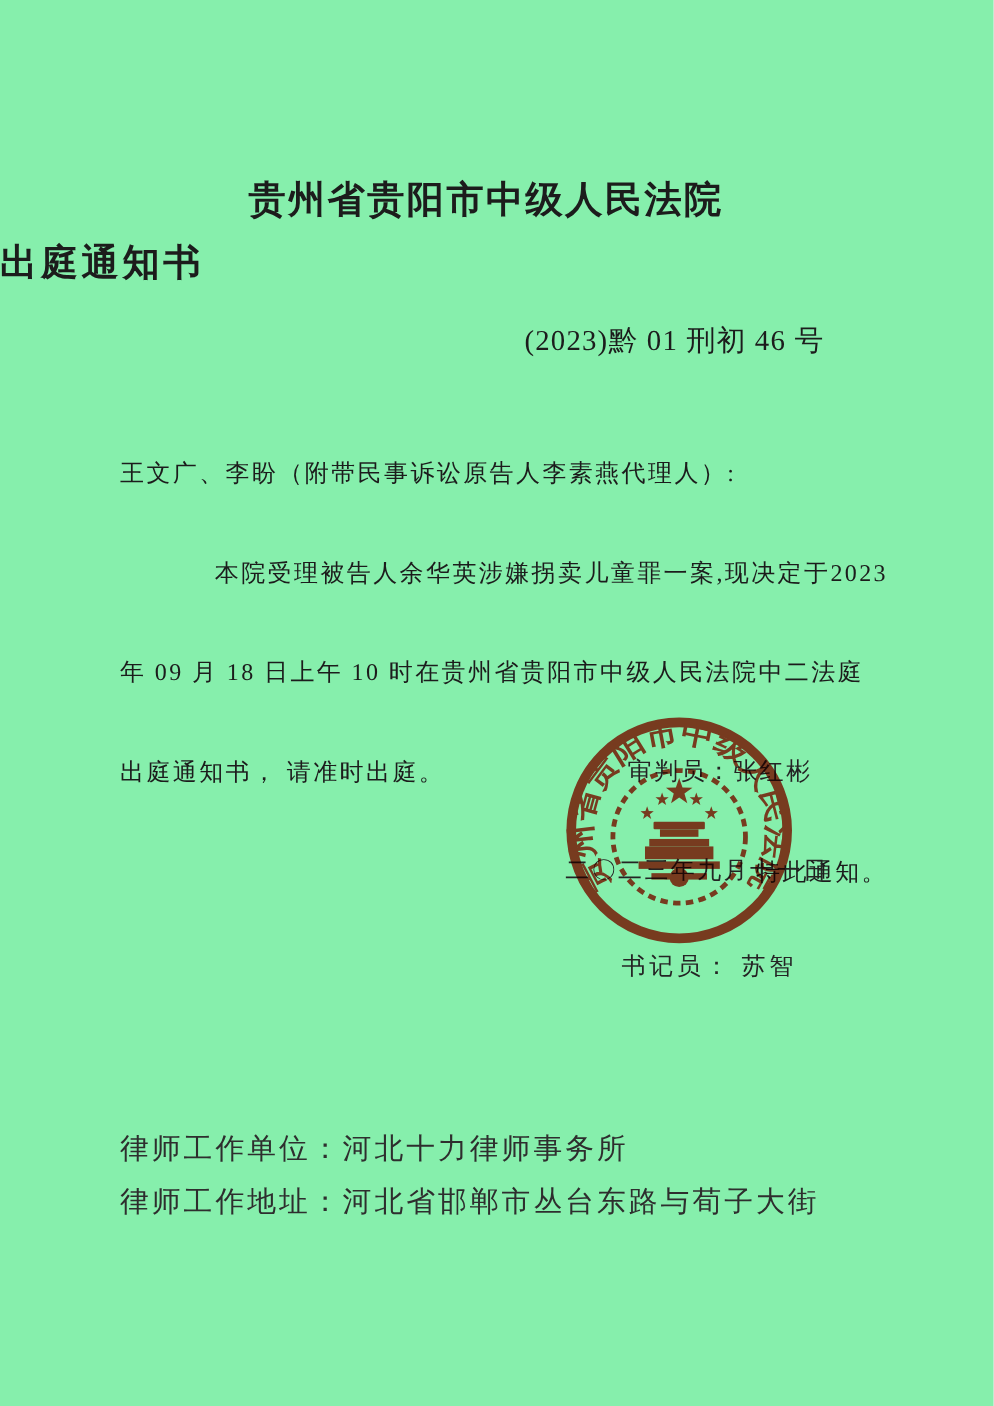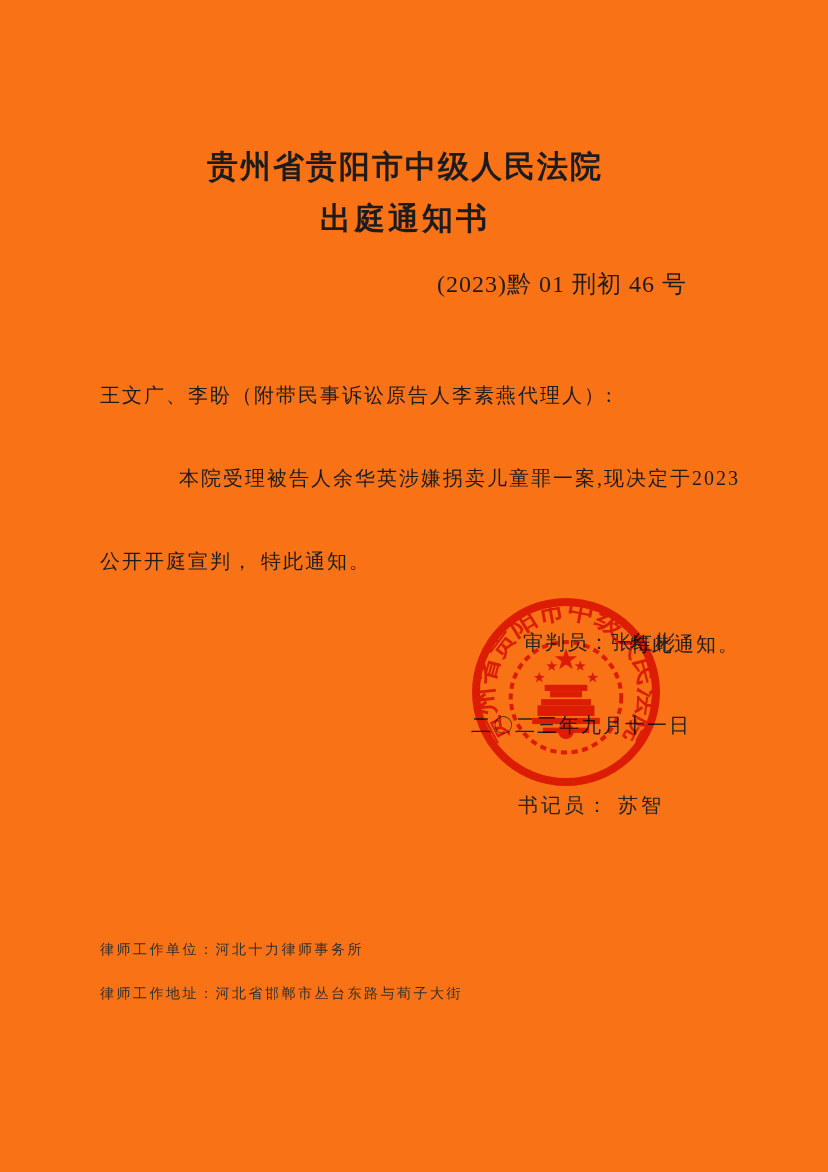--- a/index.html
+++ b/index.html
@@ -1,40 +1,39 @@
 <!DOCTYPE html>
 <html><head>
 <meta charset="utf-8">
 <style>
   html, body { margin: 0; padding: 0; background: #e8e8e8; }
   .page {
     position: relative;
     width: 828px;
     height: 1172px;
     margin: 0 auto;
-    background: #f97316;
+    background: #86efac;
     font-family: "Liberation Serif", "DejaVu Serif", serif;
     color: #1c1c1c;
     overflow: hidden;
   }
   .court-title {
     position: absolute;
     top: 146px; left: 0;
     width: 810px;
     text-align: center;
     font-size: 31px;
     font-weight: bold;
     letter-spacing: 2px;
     white-space: nowrap;
   }
   .doc-title {
     position: absolute;
     top: 198px; left: 0;
     width: 810px;
-    text-align: center;
     font-size: 31px;
     font-weight: bold;
     letter-spacing: 3px;
     white-space: nowrap;
   }
   .case-number {
     position: absolute;
     top: 268px; left: 437px;
     font-size: 24px;
     letter-spacing: 1px;
@@ -63,21 +62,21 @@
   .seal {
     position: absolute;
     top: 594px; left: 468px;
     width: 196px; height: 196px;
     mix-blend-mode: multiply;
     opacity: 0.93;
   }
   .footer-line {
     position: absolute;
     left: 100px;
-    font-size: 14px;
+    font-size: 24px;
     letter-spacing: 2.5px;
     color: #2e2e2e;
     white-space: nowrap;
     text-align: center;
   }
   .footer-unit { top: 941px; }
   .footer-address { top: 985px; }
 </style>
 </head>
 <body>
@@ -86,21 +85,22 @@
 
   <div class="court-title">贵州省贵阳市中级人民法院</div>
 
   <div class="doc-title">出庭通知书</div>
 
   <div class="case-number">(2023)黔 01 刑初 46 号</div>
 
   <div class="body-block">
     <div class="body-line">王文广、李盼（附带民事诉讼原告人李素燕代理人）:</div>
     <div class="body-line indent">本院受理被告人余华英涉嫌拐卖儿童罪一案,现决定于2023</div>
-    <div class="body-line">公开开庭宣判， 特此通知。</div>
+    <div class="body-line">年 09 月 18 日上午 10 时在贵州省贵阳市中级人民法院中二法庭</div>
+    <div class="body-line">出庭通知书， 请准时出庭。</div>
     <div class="body-line indent">特此通知。</div>
   </div>
 
   <div class="sig-line judge-line">审判员：张红彬</div>
 
   <div class="sig-line date-line">二〇二三年九月十一日</div>
 
   <div class="sig-line clerk-line">书记员： 苏智</div>
 
   <svg class="seal" viewBox="0 0 220 220" xmlns="http://www.w3.org/2000/svg">

